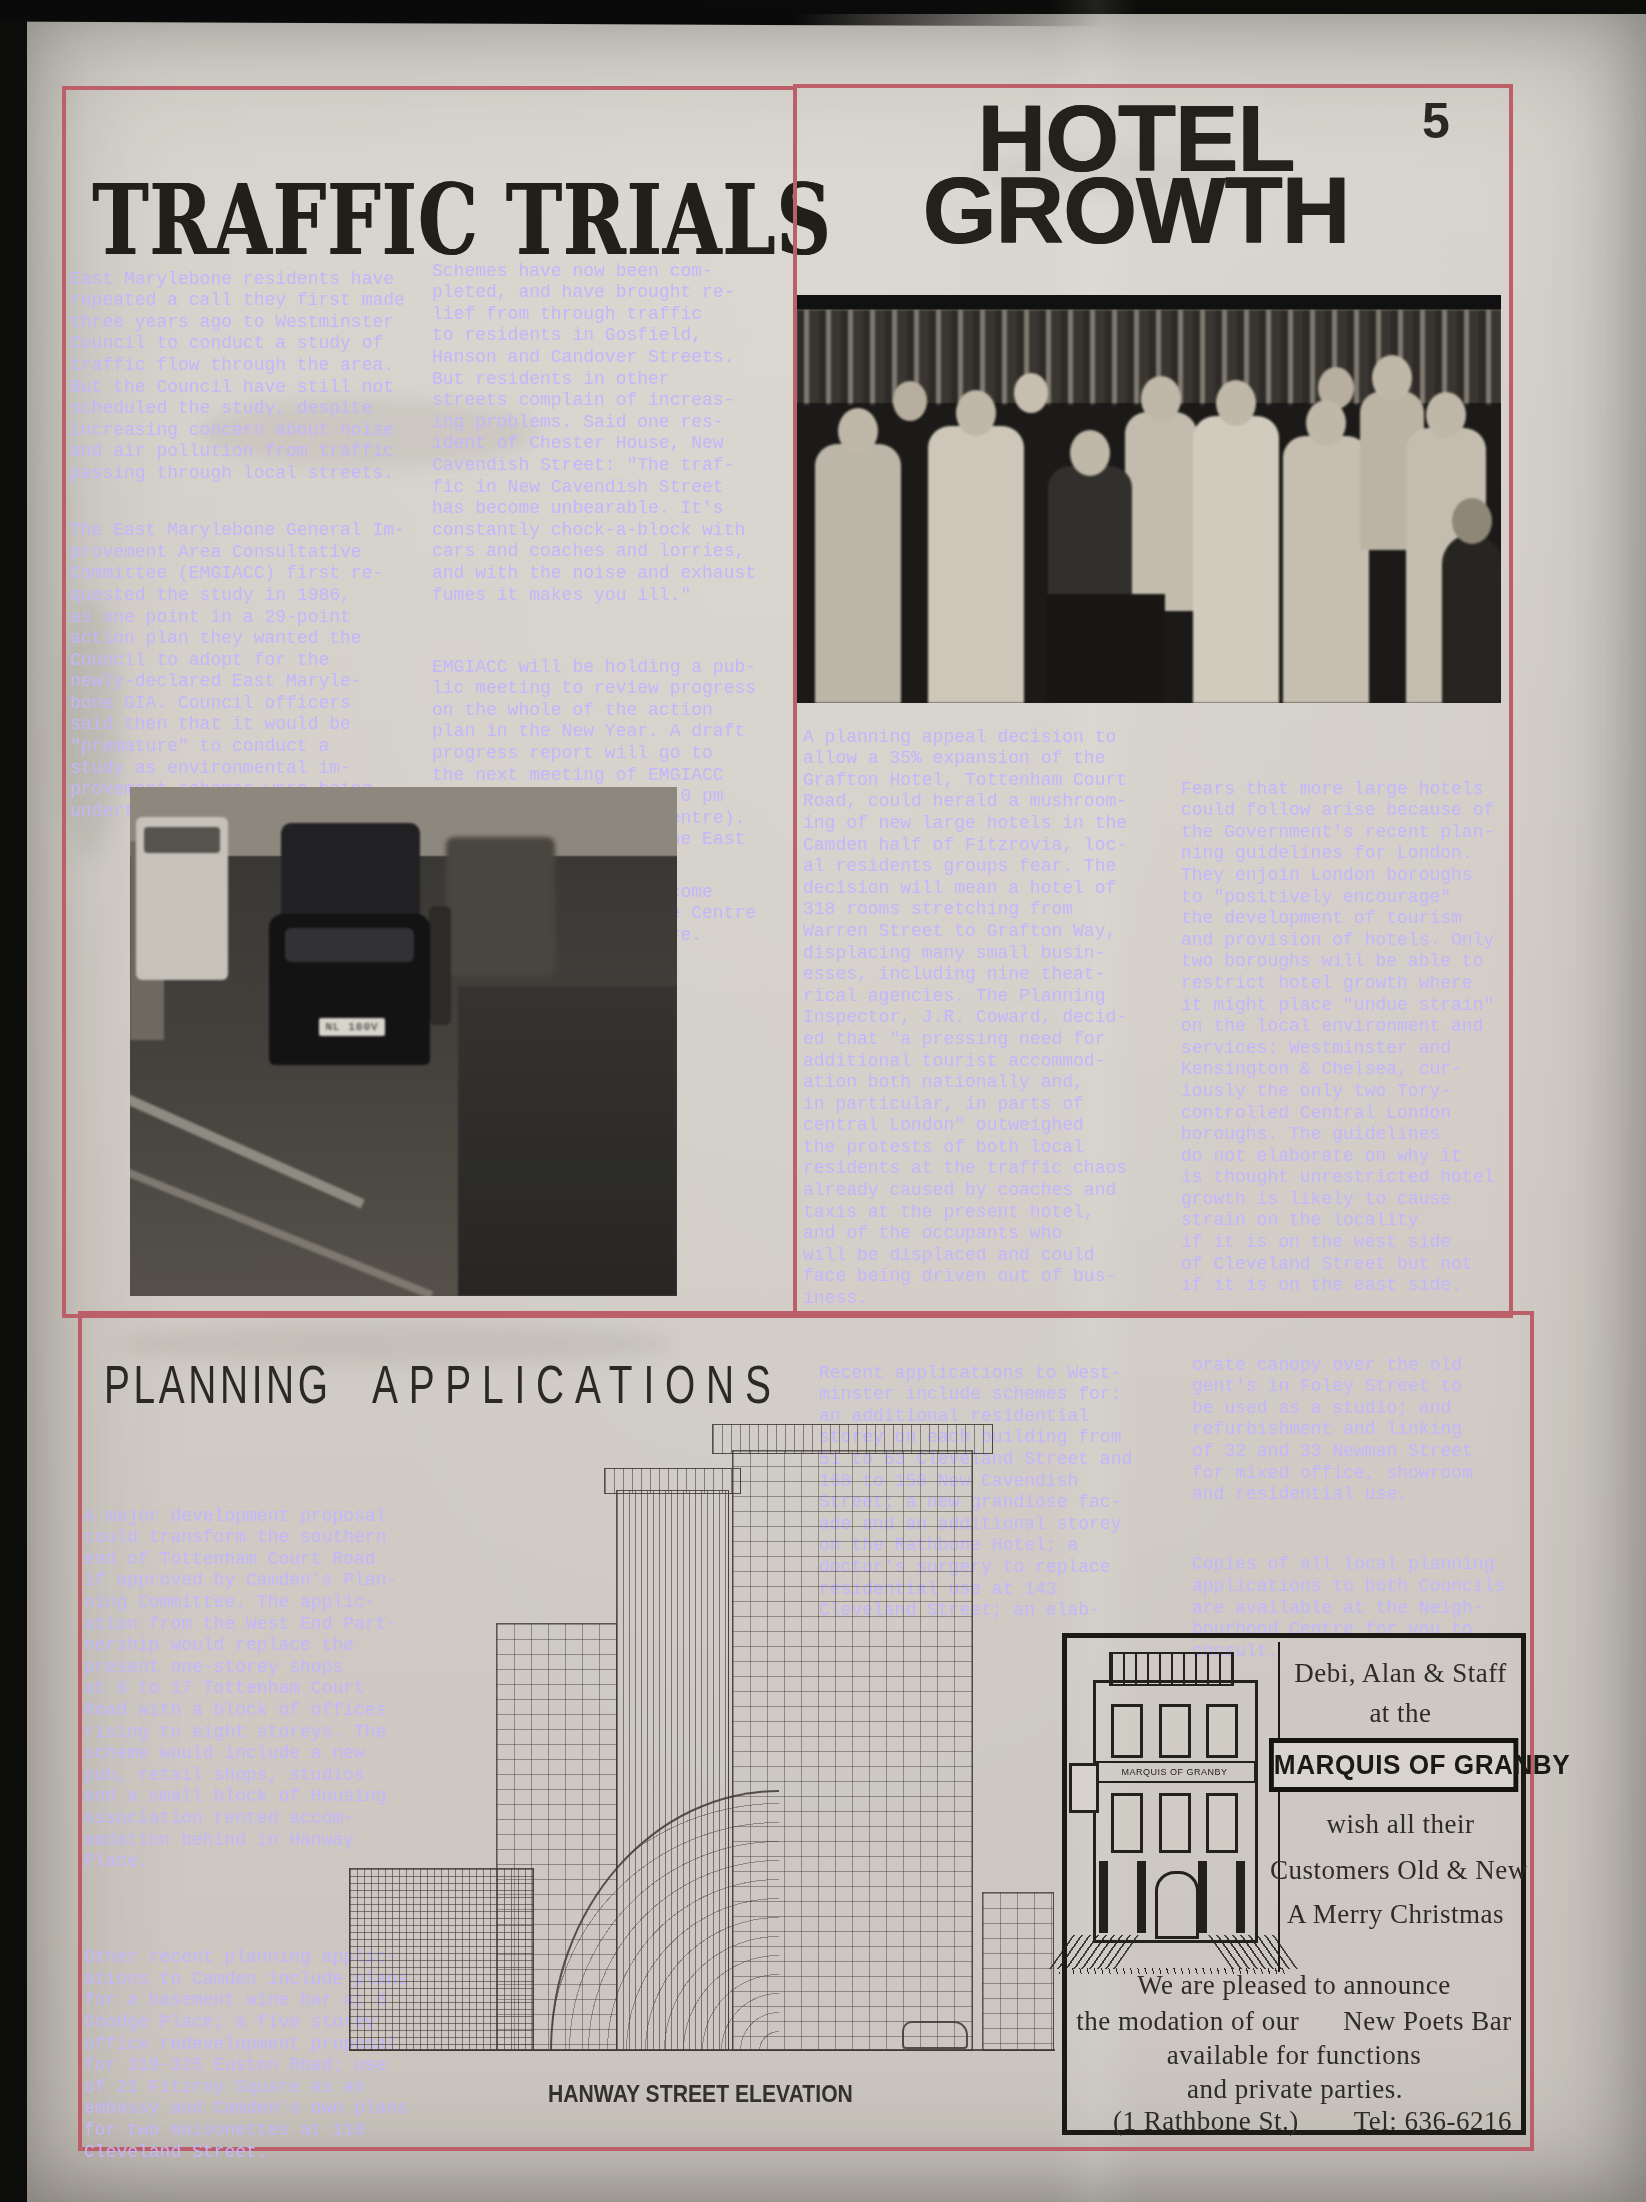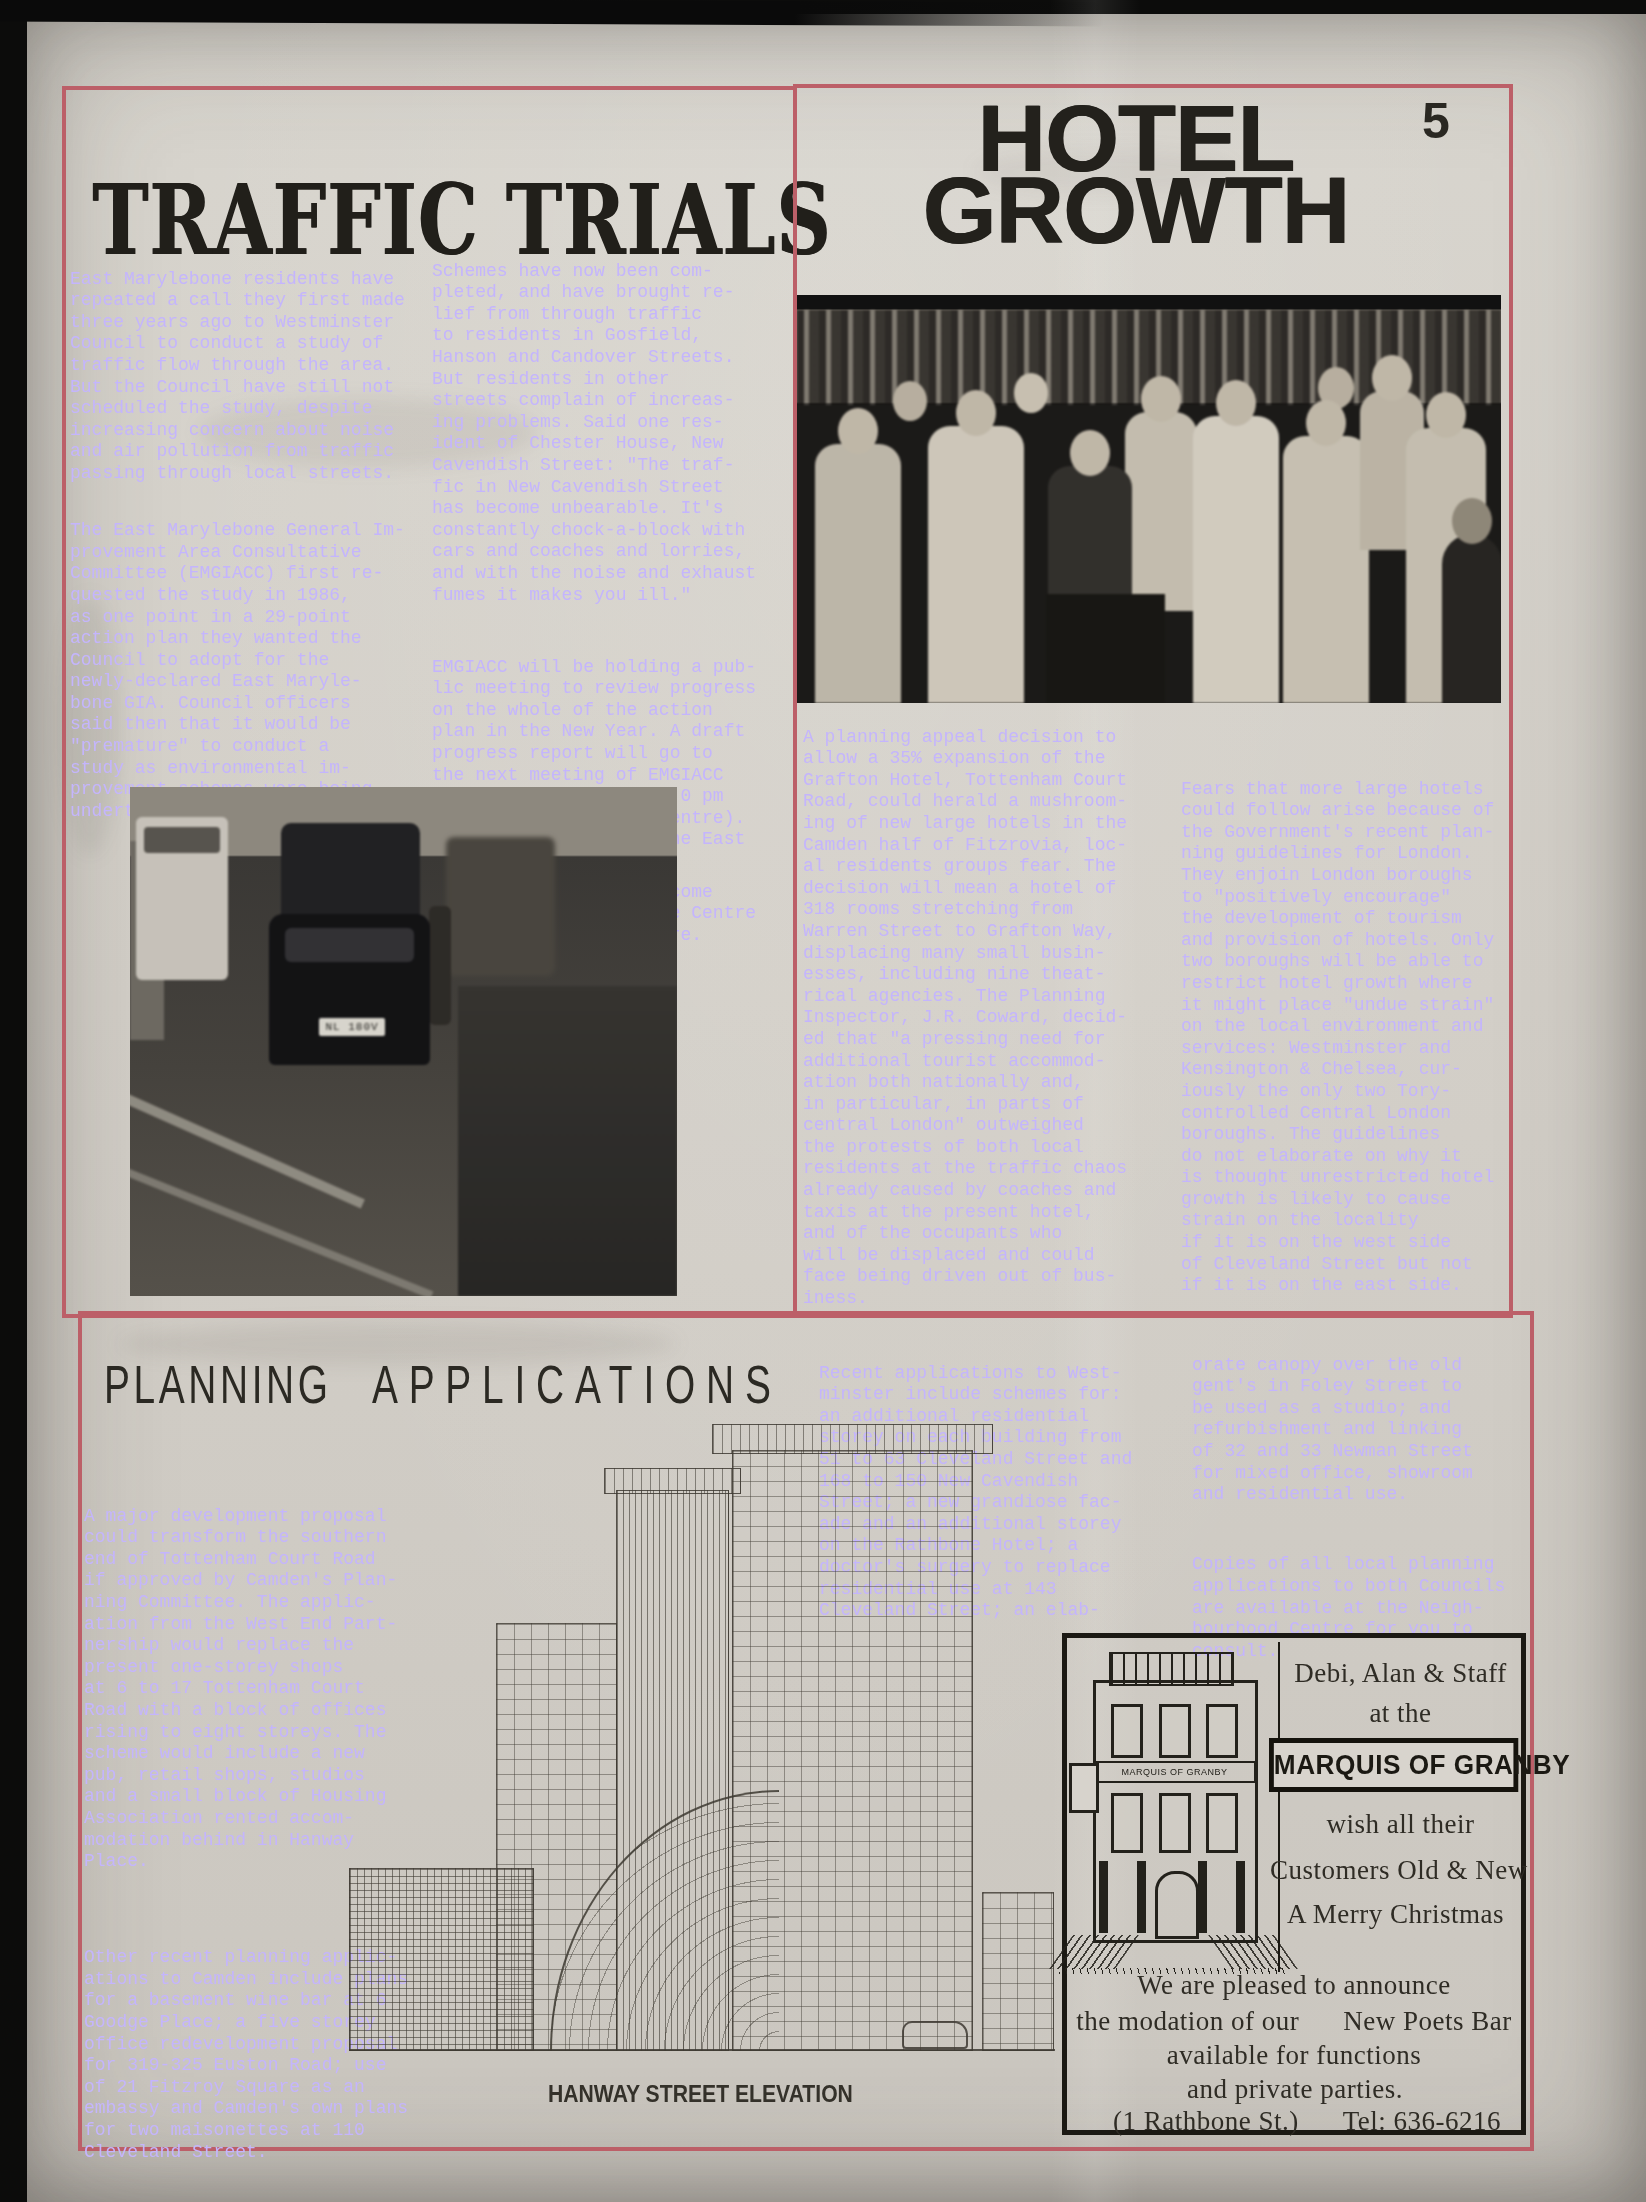--- a/index.html
+++ b/index.html
@@ -384,18 +384,18 @@
       <div class="ad-serif" style="left:203px;top:261px;width:251px;">A Merry Christmas</div>
 
       <div class="ad-serif" style="left:0;top:332px;width:454px;">We are pleased to announce</div>
       <div style="position:absolute;left:0;top:368px;width:454px;display:flex;justify-content:center;gap:44px;">
         <span class="ad-serif" style="position:static;">the modation of our</span>
         <span class="ad-serif" style="position:static;">New Poets Bar</span>
       </div>
       <div class="ad-serif" style="left:0;top:402px;width:454px;">available for functions</div>
       <div class="ad-serif" style="left:1px;top:436px;width:454px;">and private parties.</div>
       <div class="ad-serif" style="left:46px;top:468px;text-align:left;">(1 Rathbone St.)</div>
-      <div class="ad-serif" style="right:20px;top:468px;text-align:left;">Tel: 636-6216</div>
+      <div class="ad-serif" style="right:9px;top:468px;text-align:left;">Tel: 636-6216</div>
     </div>
   </section>
 
 </div>
 
 
 </body></html>

